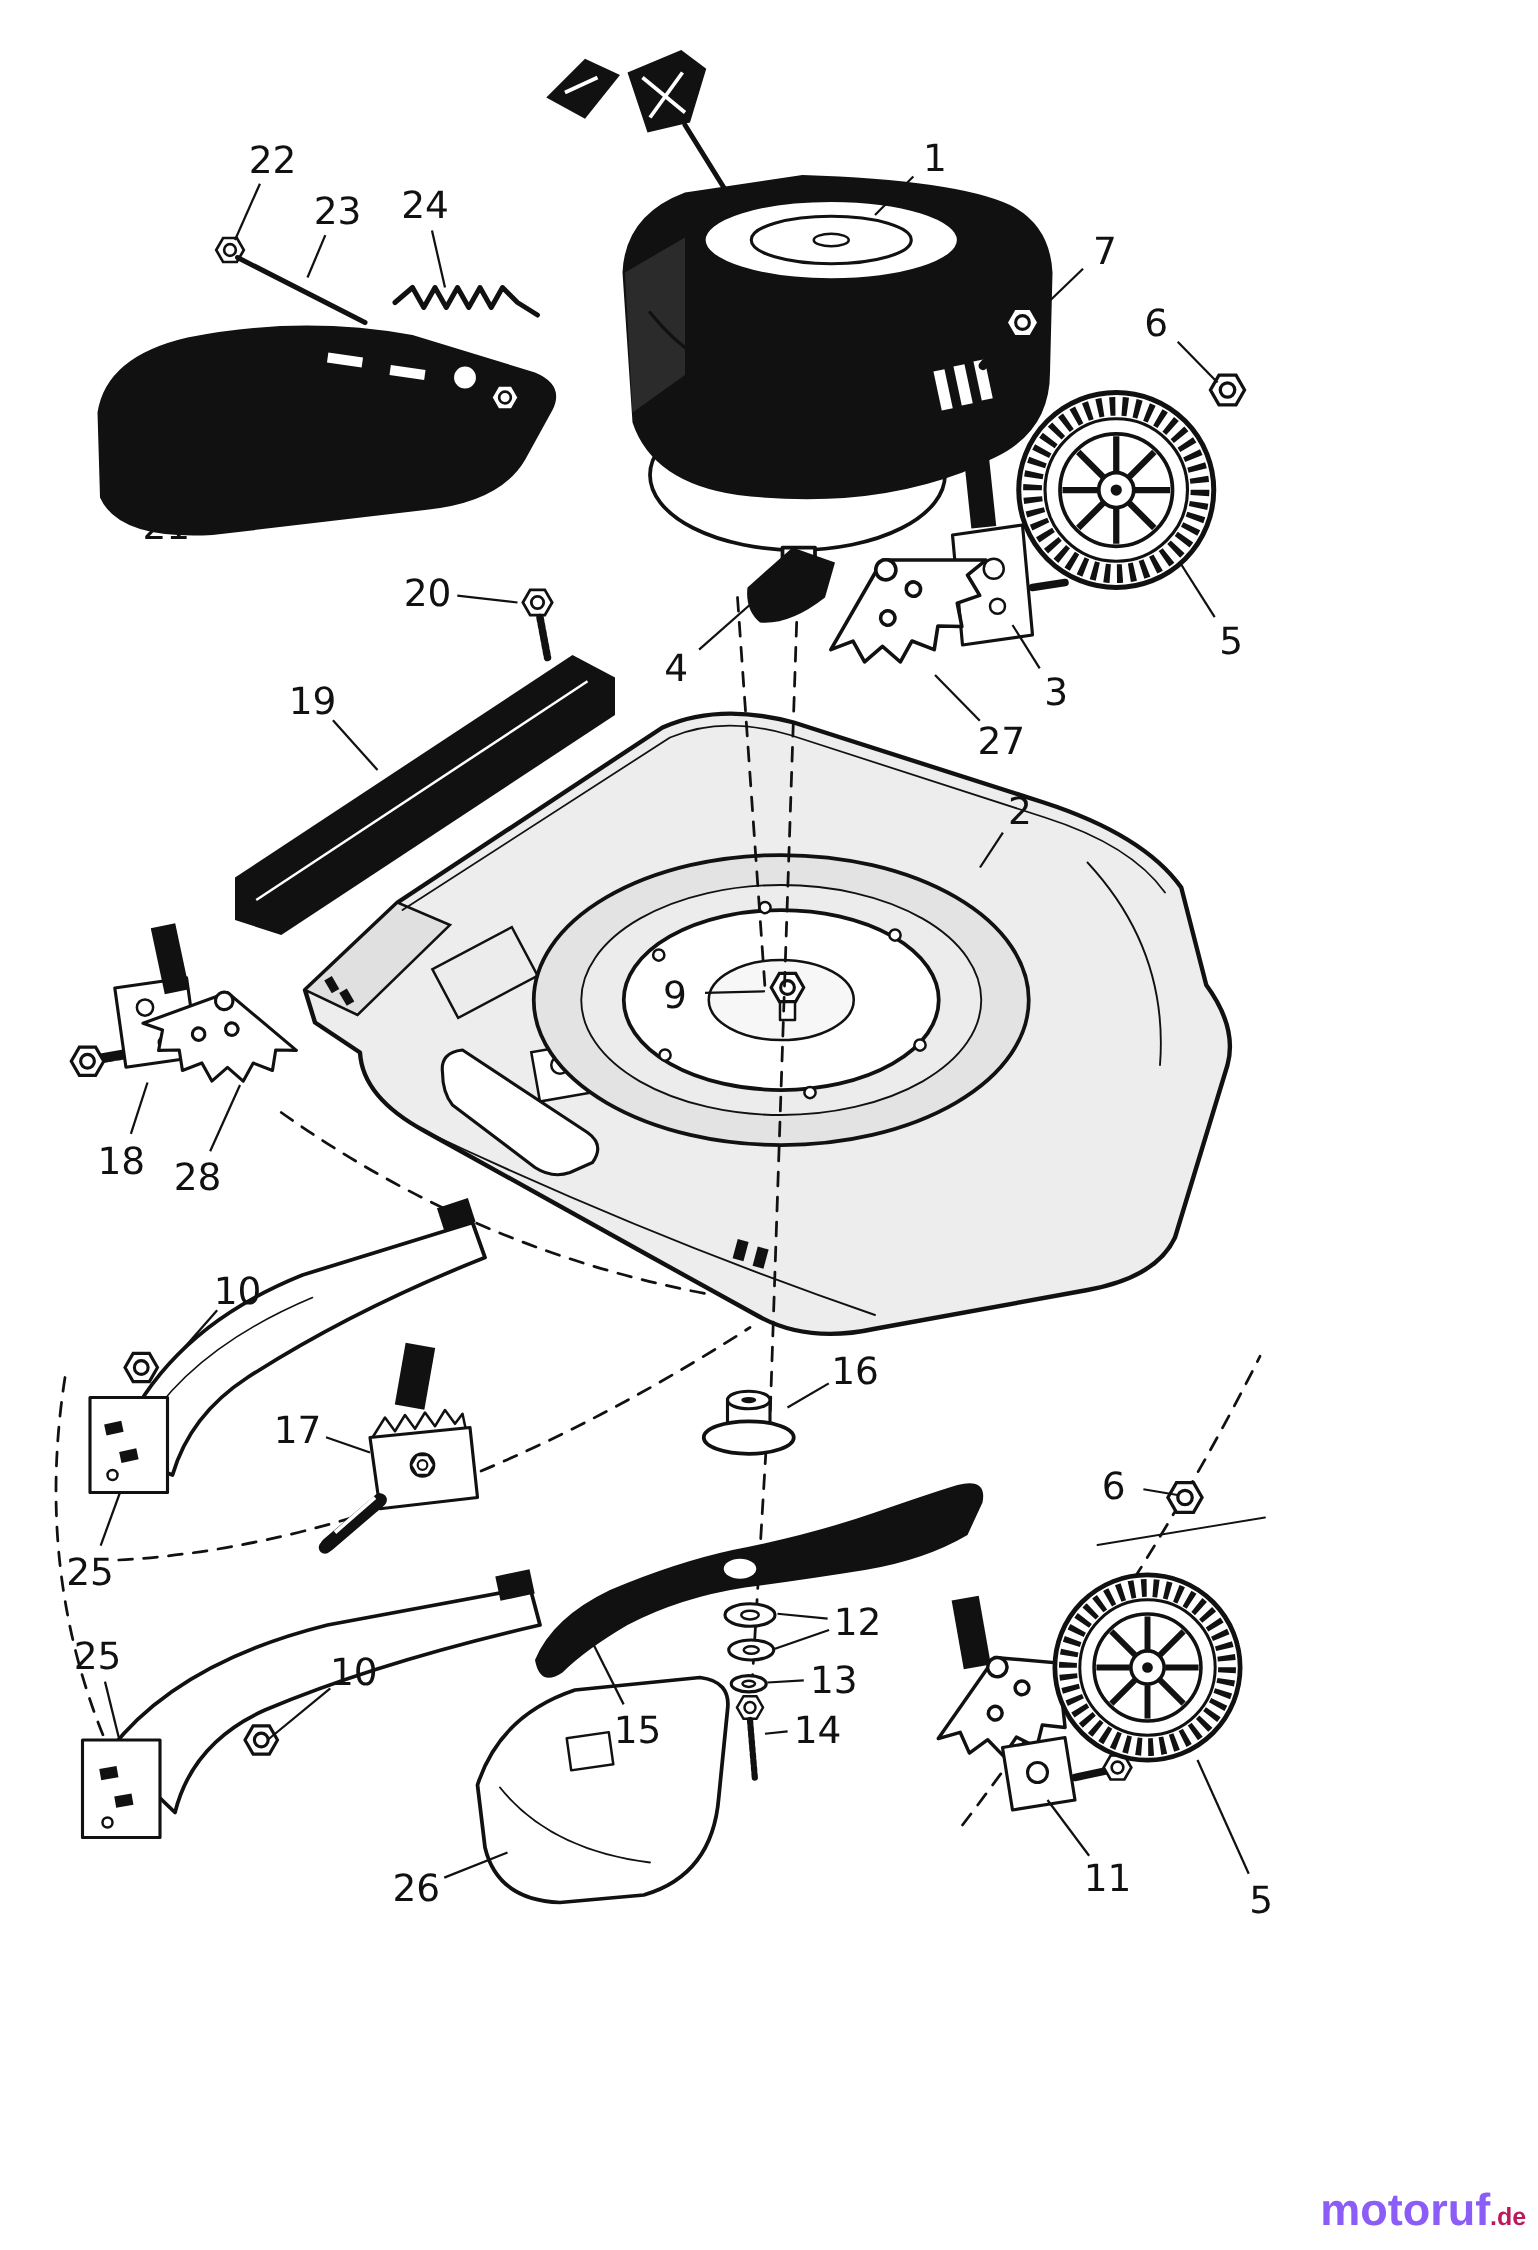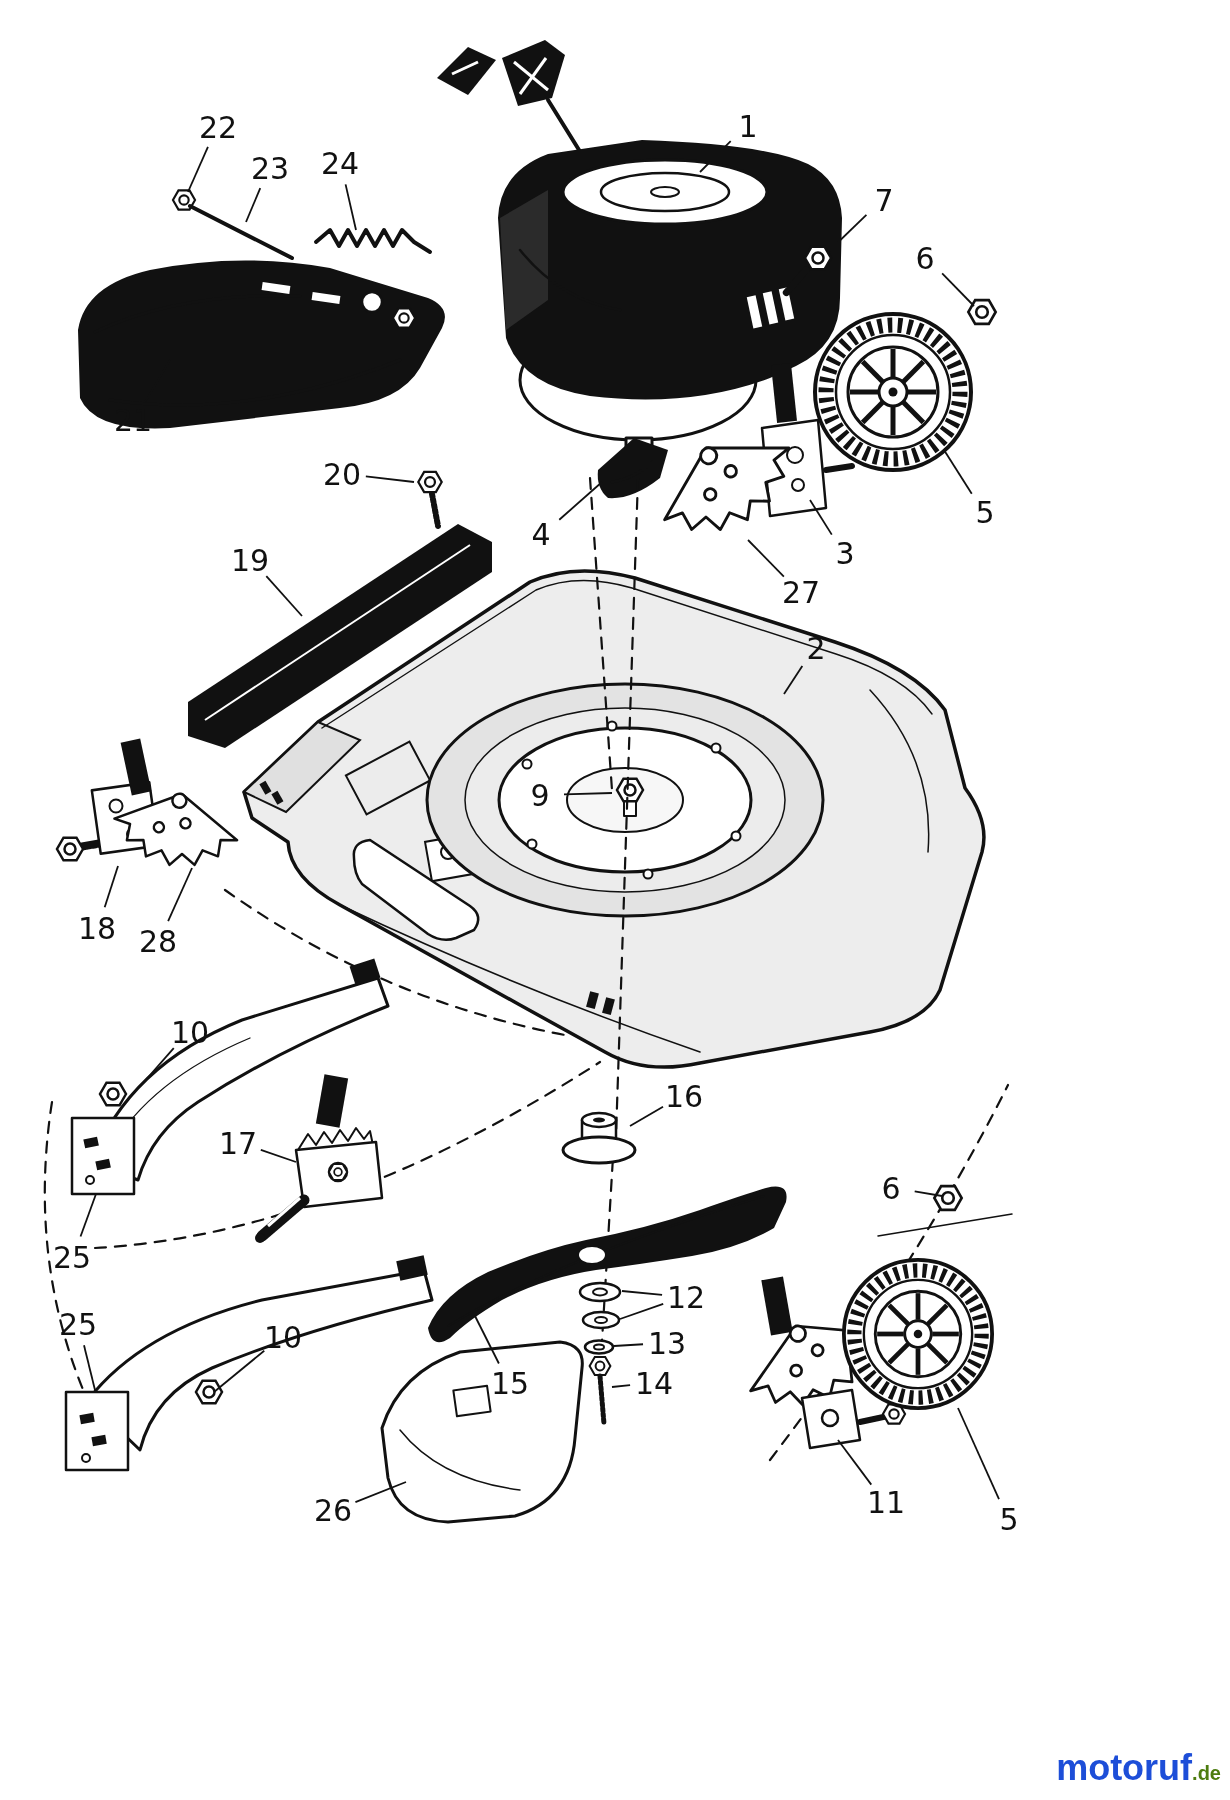--- a/index.html
+++ b/index.html
@@ -333,15 +333,15 @@
         <line x1="355.40819648595095" y1="1502.1213190437525" x2="406" y2="1482" class="leader"></line>
         <text x="333" y="1521" class="callout">26</text>
         <line x1="871.307843368206" y1="1484.604078432494" x2="838" y2="1440" class="leader"></line>
         <text x="886" y="1513" class="callout">11</text>
         <line x1="998.9799958827829" y1="1499.009109432807" x2="958" y2="1408" class="leader"></line>
         <text x="1009" y="1530" class="callout">5</text>
       </g>
 </svg>
 
 <div class="watermark">
-  <span style="color: #1d4ed8;">motoruf</span><span class="tld" style="color: #4d7c0f;">.de</span>
+  <span style="color: #8b5cf6;">motoruf</span><span class="tld" style="color: #be185d;">.de</span>
 </div>
 </div>
 
 </body></html>

